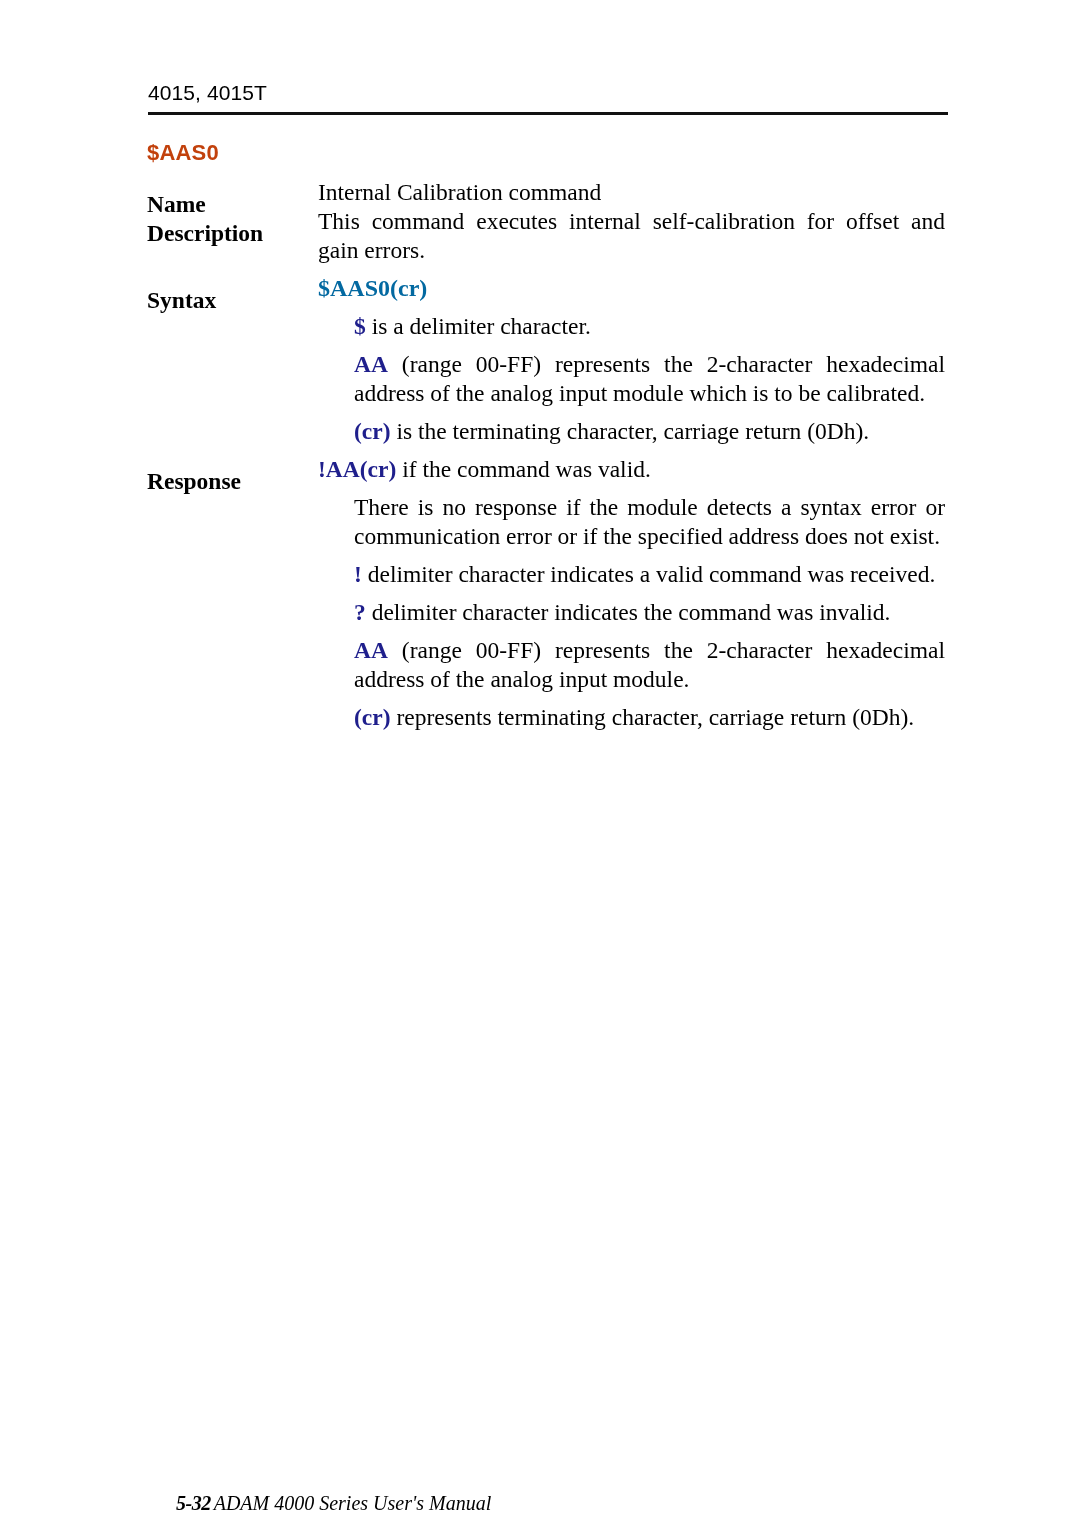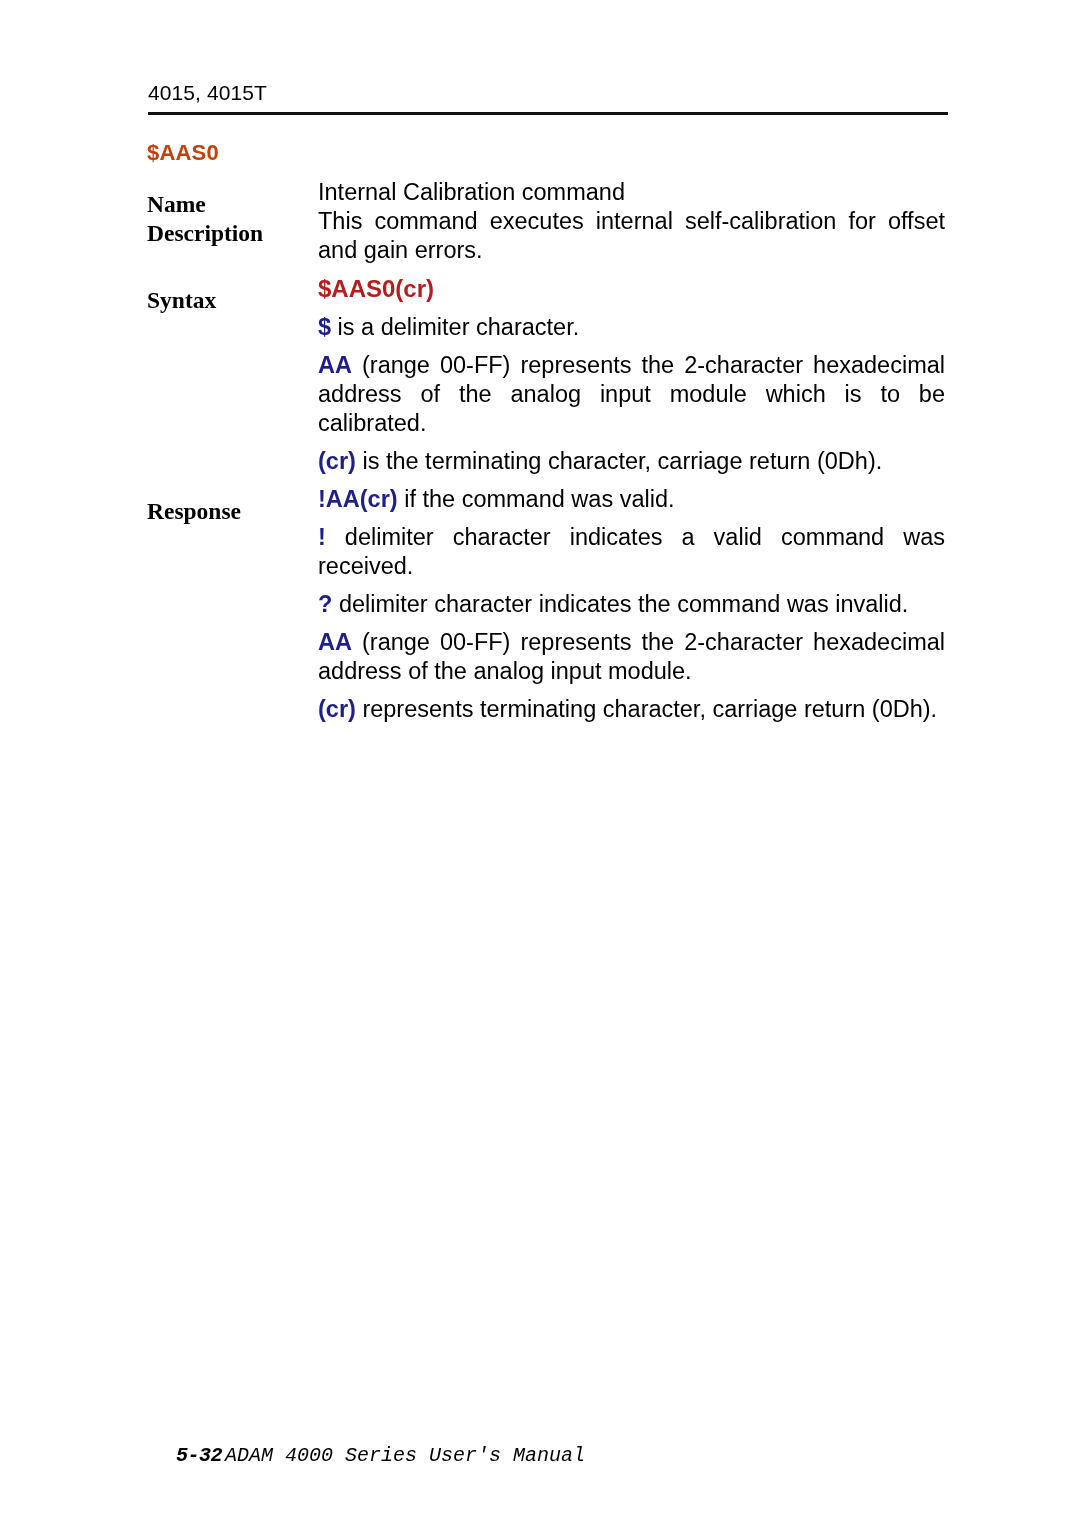--- a/index.html
+++ b/index.html
@@ -81,51 +81,52 @@
     font-size: 23.5px;
     line-height: 29px;
     color: #000;
   }
   .def-body {
     margin-left: 171px;
     width: 627px;
   }
 
   .para {
-    font-family: Liberation Sans, sans-serif;
+    font-family: Liberation Serif, serif;
     font-size: 23.5px;
     line-height: 29px;
     color: #000;
     text-align: justify;
     text-justify: inter-word;
     margin: 0 0 0 0;
   }
   .para + .para {
     margin-top: 5px;
+    margin-left: 36px;
   }
   .gap-top {
     margin-top: 9px !important;
   }
 
   .kw {
     color: #1f1f8c;
     font-weight: bold;
   }
   .kw-syntax {
-    color: #b91c1c;
+    color: #0369a1;
     font-weight: bold;
     font-size: 24px;
   }
 
   
   .footer {
     position: absolute;
     left: 176px;
-    top: 1444px;
-    font-family: Liberation Mono, monospace;
+    top: 1492px;
+    font-family: Liberation Serif, serif;
     font-style: italic;
     font-size: 20px;
     color: #000;
     white-space: nowrap;
   }
   .footer .pagenum {
     font-weight: bold;
     font-style: italic;
     letter-spacing: -0.5px;
   }
@@ -179,20 +180,21 @@
       </div>
     </div>
 
     <div class="def-row">
       <div class="def-label">Response</div>
       <div class="def-body">
 
         <p class="para gap-top"><span class="kw">!AA(cr)</span><span> if the command was valid.</span></p>
 
 
+        <p class="para gap-top">There is no response if the module detects a syntax error or communication error or if the specified address does not exist.</p>
 
         <p class="para gap-top"><span class="kw">!</span><span> delimiter character indicates a valid command was received.</span></p>
 
         <p class="para gap-top"><span class="kw">?</span><span> delimiter character indicates the command was invalid.</span></p>
 
         <p class="para gap-top"><span class="kw">AA</span><span> (range 00-FF) represents the 2-character hexadecimal address of the analog input module.</span></p>
 
         <p class="para gap-top"><span class="kw">(cr)</span><span> represents terminating character, carriage return (0Dh).</span></p>
       </div>
     </div>

